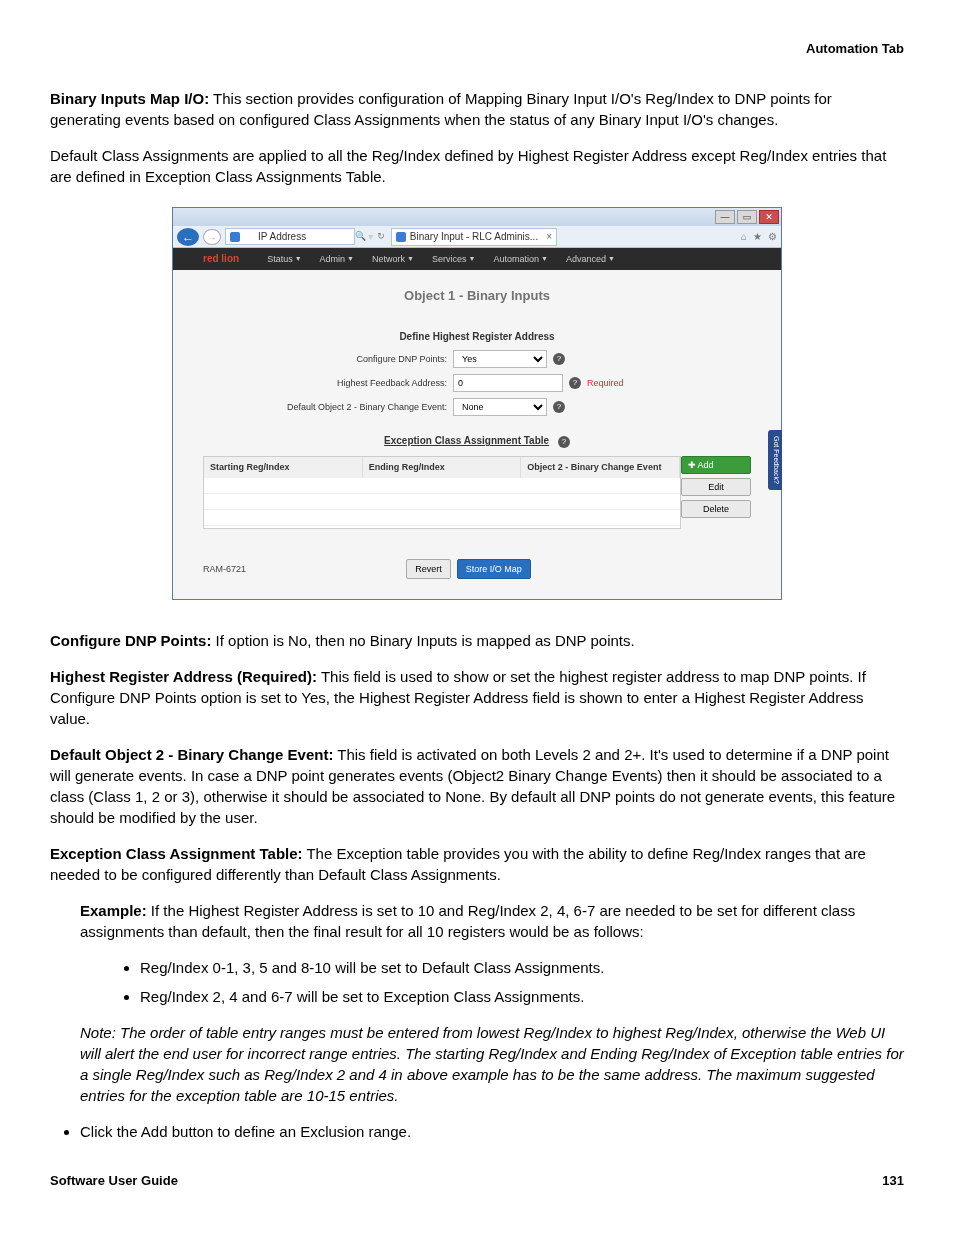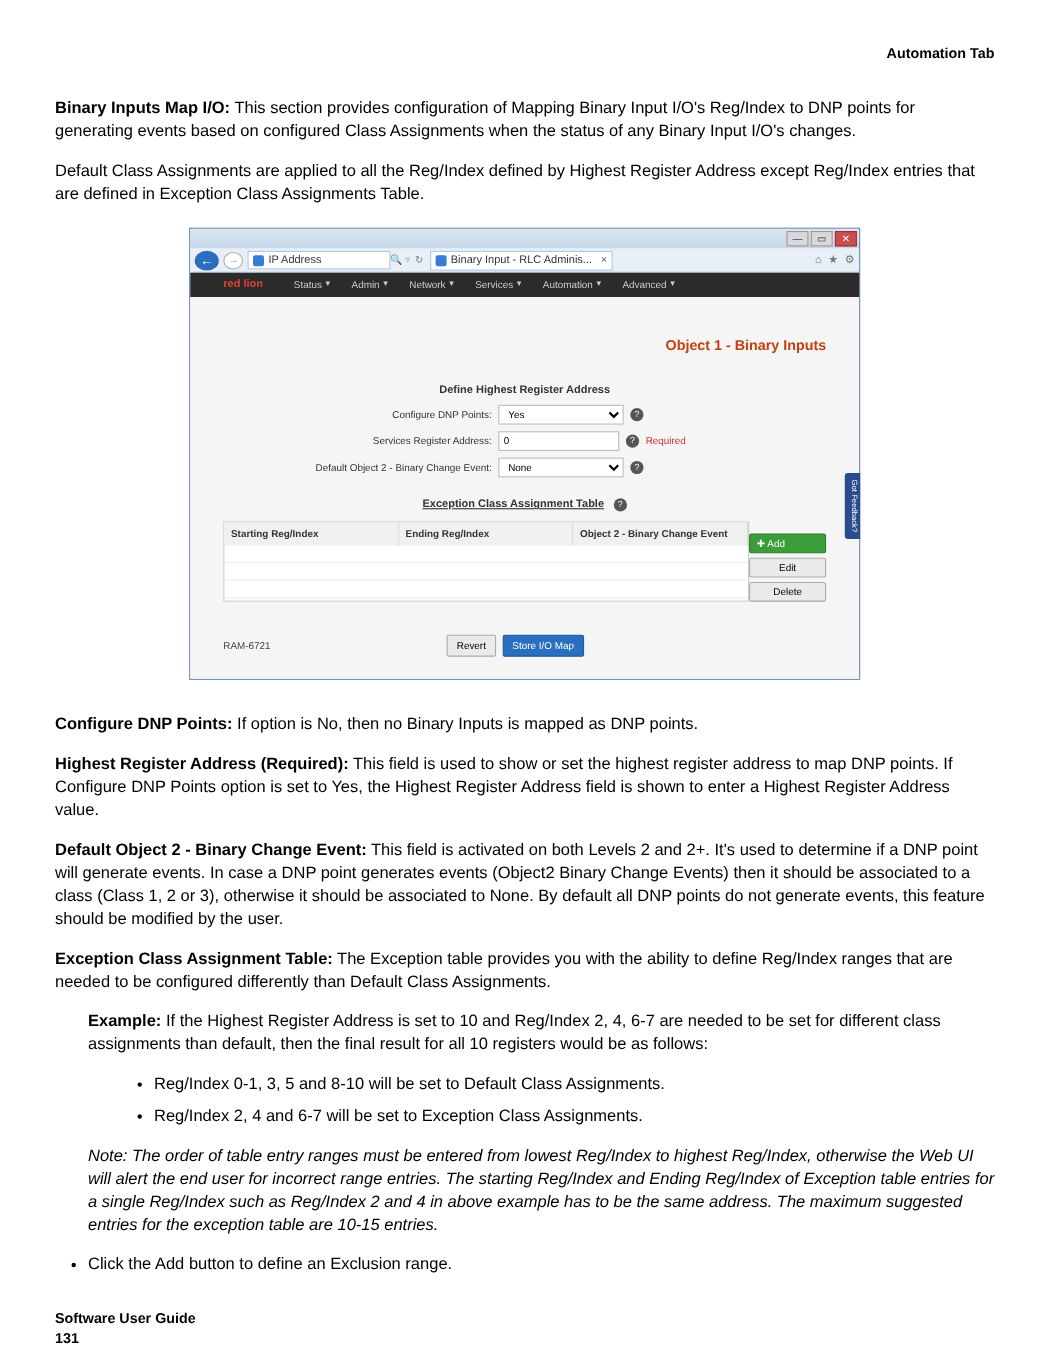--- a/index.html
+++ b/index.html
@@ -15,55 +15,55 @@
   .header-right { text-align: right; font-weight: bold; font-size: 13px; margin-bottom: 30px; }
   p { margin-bottom: 15px; }
   .bold { font-weight: bold; }
   .indent1 { margin-left: 30px; }
   .indent2 { margin-left: 60px; }
   ul { list-style: disc; margin-bottom: 15px; }
   ul.indent2 { padding-left: 20px; margin-left: 70px; }
   ul.indent2 li { margin-bottom: 8px; }
   ul.level1 { padding-left: 30px; }
   .italic { font-style: italic; }
-  .footer { display: flex; justify-content: space-between; font-weight: bold; font-size: 13px; margin-top: 30px; flex-direction: column; }
+  .footer { display: flex; justify-content: space-between; font-weight: bold; font-size: 13px; margin-top: 30px; }
 
   
   .screenshot-wrap { margin: 20px auto 30px; width: 610px; }
   .win-frame { border: 1px solid #5a7ea3; background: #fff; font-size: 10px; color: #333; position: relative; }
   .win-title { height: 18px; background: linear-gradient(#dce6f2,#c5d6ea); display: flex; justify-content: flex-end; align-items: center; padding: 0 2px; gap: 2px; }
   .win-btn { width: 20px; height: 14px; background: #d9d9d9; border: 1px solid #999; font-size: 9px; text-align: center; line-height: 12px; }
   .win-btn.close { background: #c94f4f; color: #fff; border-color: #a03030; }
   .addr-bar { height: 22px; background: #e9eff7; display: flex; align-items: center; padding: 0 4px; gap: 4px; border-bottom: 1px solid #b0c4de; }
   .back-btn { width: 22px; height: 18px; background: #2a6fbf; border-radius: 50%; color: #fff; text-align: center; line-height: 18px; font-size: 12px; }
   .fwd-btn { width: 18px; height: 16px; border: 1px solid #aaa; border-radius: 50%; text-align: center; line-height: 14px; color: #aaa; background:#fff; }
-  .addr-field { flex: 0 0 130px; height: 17px; border: 1px solid #b0c4de; background: #fff; padding: 0 4px; display:flex; align-items:center; gap:4px; }
+  .addr-field { flex: 0 0 130px; height: 17px; border: 1px solid #b0c4de; background: #fff; padding: 0 4px; display:flex; align-items:center; gap:18px; }
   .addr-search { display:flex; align-items:center; gap:2px; margin-left:-4px; }
   .tab { height: 18px; border: 1px solid #b0c4de; background: #fff; padding: 0 4px; display: flex; align-items: center; gap:4px; margin-left:2px; }
   .tab .x { color:#666; margin-left:4px; }
   .addr-icons { margin-left:auto; display:flex; gap:6px; color:#777; }
   .nav-bar { height: 22px; background: #2b2b2b; color: #ccc; display: flex; align-items: center; padding: 0 30px; gap: 18px; font-size: 9px; }
   .logo { color: #d43; font-weight: bold; font-size: 10px; margin-right: 10px; }
   .nav-item { display:flex; align-items:center; gap:2px; }
   .caret { font-size:7px; }
   .page-body { background: #f5f5f5; padding: 12px 30px 20px; position: relative; }
-  .page-title { text-align: right; font-weight: bold; font-size: 13px; margin: 23px 0 25px; color:#c2410c; }
+  .page-title { text-align: center; font-weight: bold; font-size: 13px; margin: 5px 0 25px; color:#737373; }
   .section-title { text-align: center; font-weight: bold; font-size: 10px; margin: 8px 0 6px; }
   .form-row { display: flex; align-items: center; margin-bottom: 6px; justify-content: flex-start; }
   .form-row .lbl { width: 250px; text-align: right; padding-right: 6px; font-size: 9px; color:#333; }
   .form-row select, .form-row input {
     height: 18px; border: 1px solid #bbb; background: #fff; font-size: 9px; padding: 0 4px;
   }
-  .form-row select { width: 114px; }
+  .form-row select { width: 94px; }
   .form-row input { width: 110px; }
   .help { width:12px; height:12px; border-radius:50%; background:#555; color:#fff; font-size:8px; text-align:center; line-height:12px; margin-left:6px; }
   .req { color:#c33; font-size:9px; margin-left:6px; }
   .ex-title-row { text-align:center; margin: 18px 0 8px; }
   .ex-title-row .st { text-decoration: underline; font-weight: bold; font-size:10px; }
-  .ex-table-wrap { display:flex; align-items:flex-end; }
+  .ex-table-wrap { display:flex; align-items:flex-start; }
   .ex-table { flex:1; border:1px solid #ccc; background:#fff; }
   .ex-table .hdr { display:flex; background:#f0f0f0; }
   .ex-table .hdr > div { flex:1; padding:4px 6px; font-size:9px; font-weight:bold; border-right:1px solid #ddd; }
   .ex-table .body { height:50px; }
   .ex-table .body .row { height:16px; border-bottom:1px solid #eee; }
   .btn-col { width:70px; display:flex; flex-direction:column; gap:4px; }
   .btn-col button { height:18px; font-size:9px; border:1px solid #aaa; background:#eaeaea; border-radius:2px; }
   .btn-col button.add { background:#3a9d3a; color:#fff; border-color:#2e7d2e; text-align:left; padding-left:6px; }
   .bottom-bar { display:flex; align-items:center; margin-top:30px; }
   .device { font-size:9px; color:#444; }
@@ -145,21 +145,21 @@
       <div class="gf-tab">Got Feedback?</div>
       <div class="page-title">Object 1 - Binary Inputs</div>
 
       <div class="section-title">Define Highest Register Address</div>
       <div class="form-row">
         <div class="lbl">Configure DNP Points:</div>
         <select><option>Yes</option></select>
         <div class="help">?</div>
       </div>
       <div class="form-row">
-        <div class="lbl">Services Register Address:</div>
+        <div class="lbl">Highest Feedback Address:</div>
         <input value="0" style="">
         <div class="help">?</div>
         <div class="req">Required</div>
       </div>
 
       <div class="form-row">
         <div class="lbl">Default Object 2 - Binary Change Event:</div>
         <select><option>None</option></select>
         <div class="help">?</div>
       </div>

